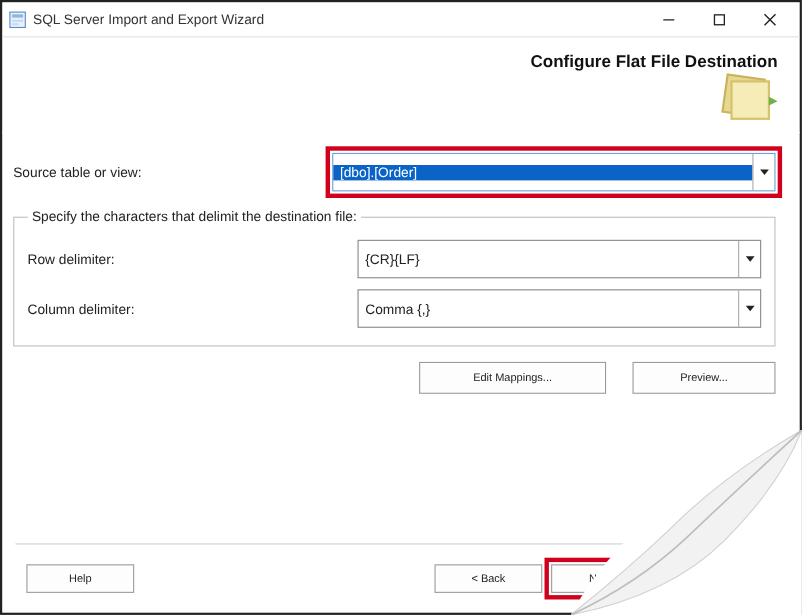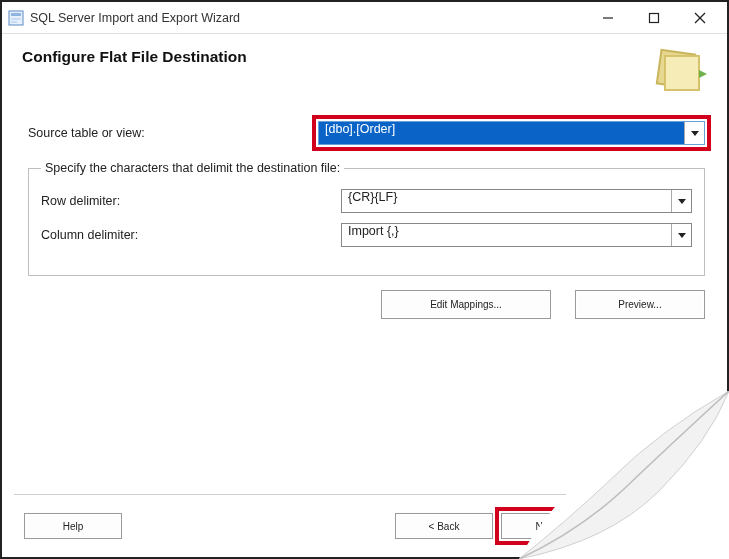--- a/index.html
+++ b/index.html
@@ -26,41 +26,42 @@
   .titlebar .title { flex: 1; }
   .winbtns { display: flex; height: 100%; }
   .winbtn {
     width: 46px; height: 100%;
     display: flex; align-items: center; justify-content: center;
     font-size: 13px; color: #222;
   }
   .winbtn svg { stroke: #222; }
   .header {
     padding: 14px 20px 8px 20px;
-    display: flex; align-items: flex-start;
+    display: flex; align-items: flex-end;
     border-bottom: 1px solid #fff;
+    flex-direction: column;
   }
   .header h1 {
     margin: 0; font-size: 15.5px; font-weight: 700; color: #111;
     flex: 1;
   }
   .header .wiz-icon { width: 54px; height: 46px; }
   .content {
     flex: 1;
-    padding: 18px 22px 8px 26px;
+    padding: 18px 22px 8px 10px;
     font-size: 12.5px; color: #222;
     position: relative;
   }
   .row { display: flex; align-items: center; margin-bottom: 10px; }
   .row .label { width: 290px; }
   .select {
-    flex: 1; height: 24px;
+    flex: 1; height: 35px;
     border: 1px solid #888;
     background: #fff;
-    display: flex; 
+    display: flex; align-items: center;
     position: relative;
     font-size: 12.5px;
   }
   .select .value { flex: 1; padding: 0 6px; }
   .select .arrow {
     width: 20px; height: 100%;
     border-left: 1px solid #aaa;
     display: flex; align-items: center; justify-content: center;
   }
   .select .arrow::after {
@@ -181,24 +182,24 @@
       <legend>Specify the characters that delimit the destination file:</legend>
 
       <div class="row">
         <div class="label" style="width:300px">Row delimiter:</div>
         <div class="select">
           <div class="value">{CR}{LF}</div>
           <div class="arrow"></div>
         </div>
       </div>
 
-      <div class="row" style="margin-bottom:12px">
+      <div class="row" style="margin-bottom:0">
         <div class="label" style="width:300px">Column delimiter:</div>
         <div class="select">
-          <div class="value">Import {,}</div>
+          <div class="value">Comma {,}</div>
           <div class="arrow"></div>
         </div>
       </div>
     </fieldset>
 
     <div class="btnrow-mid">
       <div class="btn">Edit Mappings...</div>
       <div class="btn" style="min-width:130px">Preview...</div>
     </div>
 

